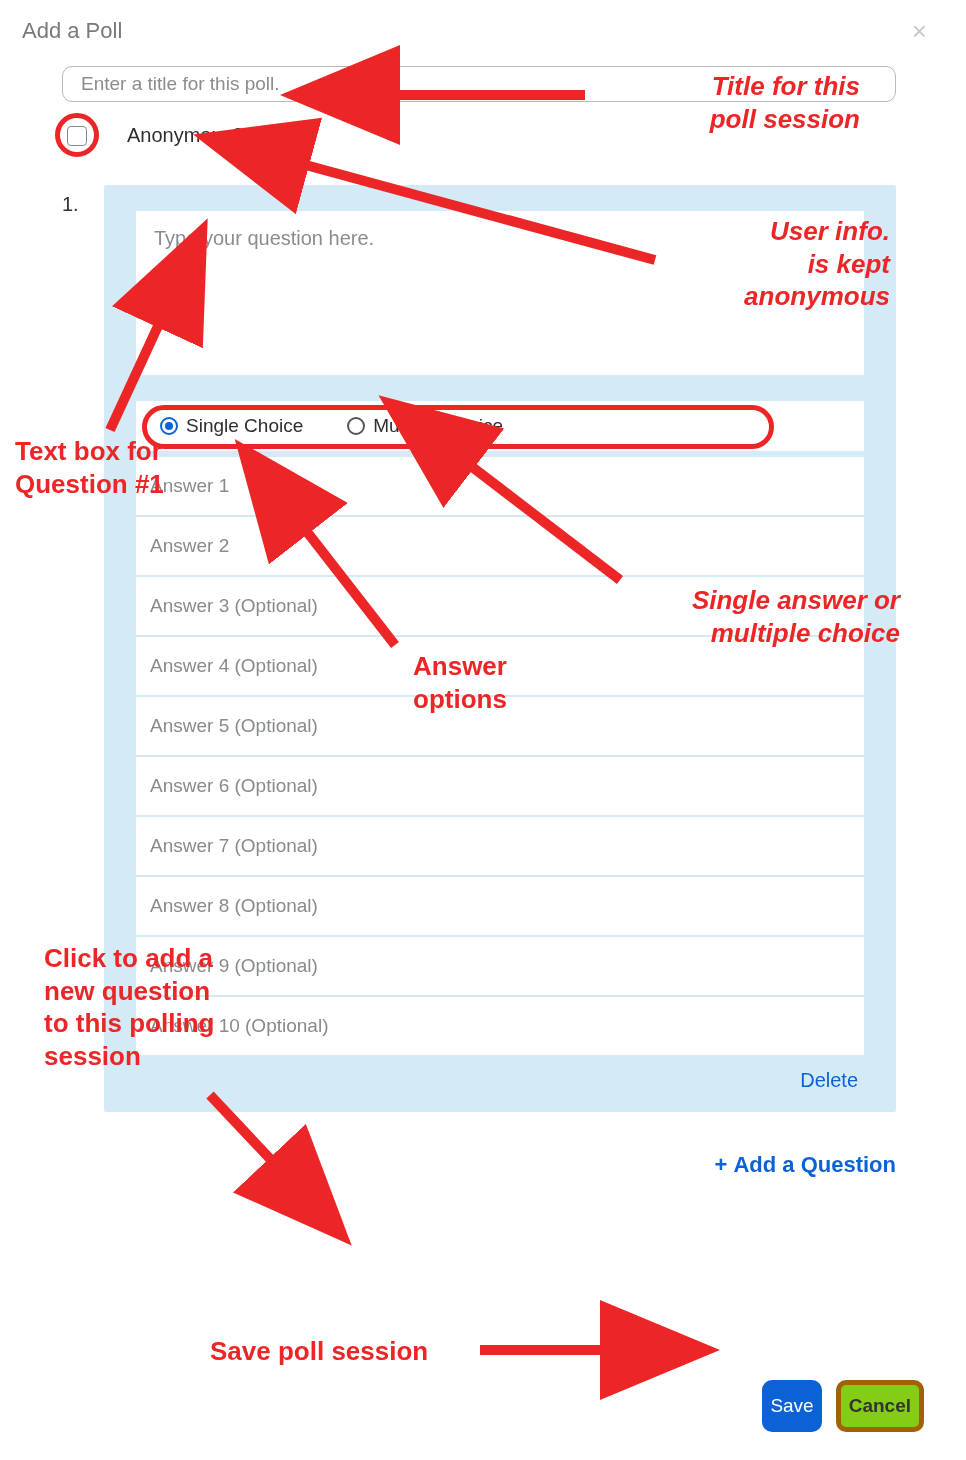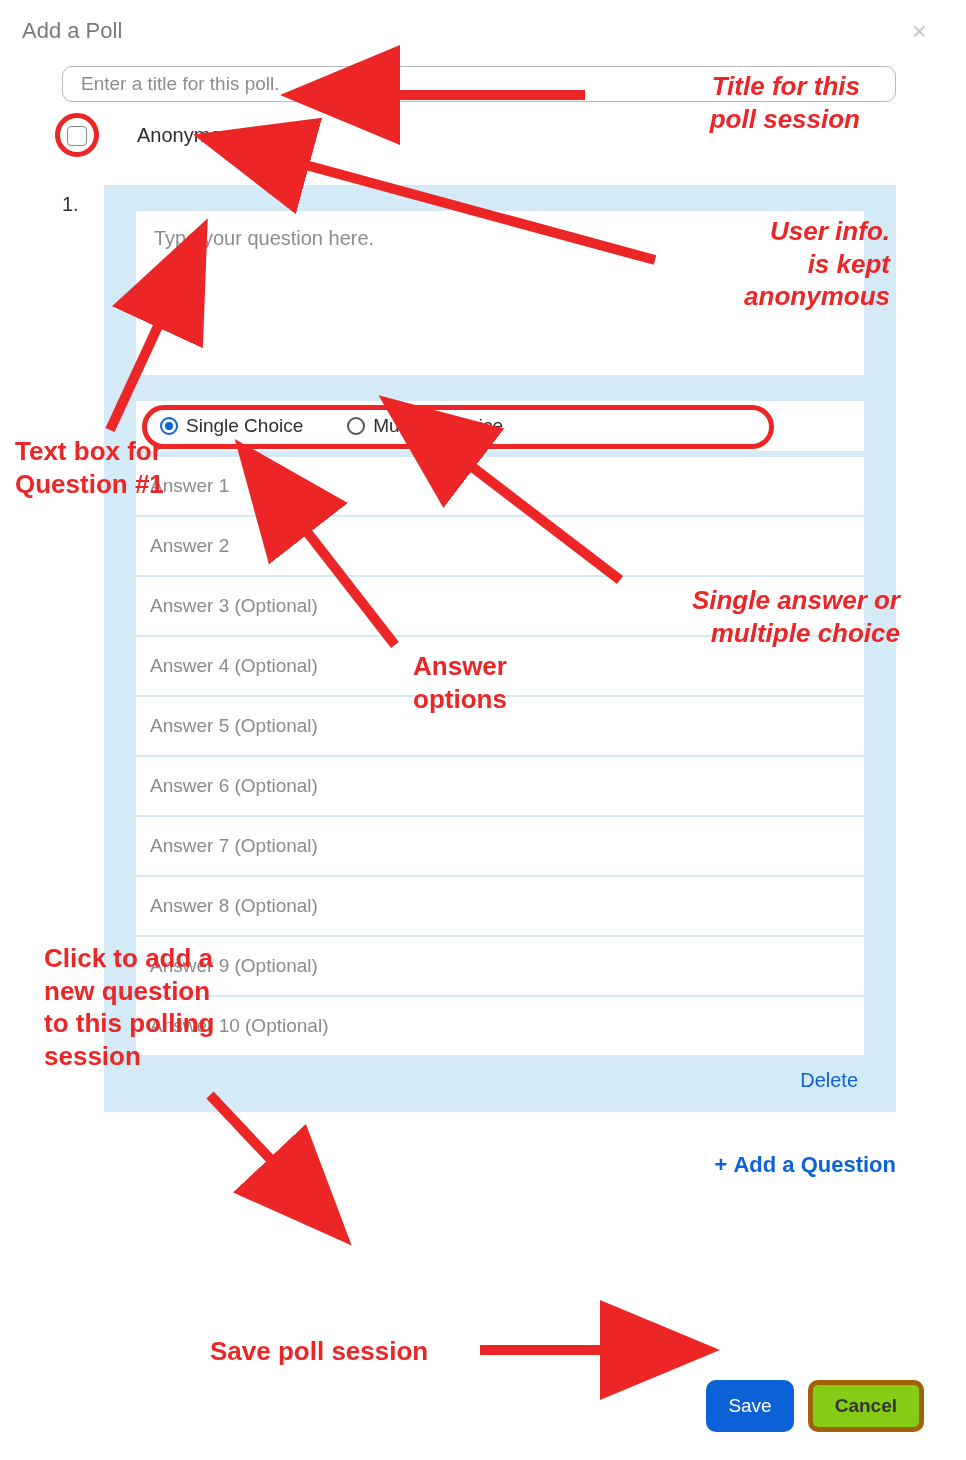--- a/index.html
+++ b/index.html
@@ -38,21 +38,21 @@
       border-radius: 10px;
       padding: 0 18px;
       font-size: 19px;
       color: #333;
       margin-top: 12px;
     }
     .title-input::placeholder { color: #8a8d90; }
     .anon-row {
       display: flex;
       align-items: center;
-      gap: 18px;
+      gap: 8px;
       margin-top: 22px;
       margin-left: 5px;
       position: relative;
     }
     .anon-circle {
       width: 44px;
       height: 44px;
       border: 5px solid #ec2626;
       border-radius: 50%;
       display: flex;
@@ -205,21 +205,21 @@
       margin-right: 6px;
     }
     .footer {
       position: absolute;
       bottom: 28px;
       right: 42px;
       display: flex;
       gap: 14px;
     }
     .btn {
-      padding: 10px 22px;
+      padding: 10px 8px;
       font-size: 19px;
       border-radius: 10px;
       cursor: pointer;
     }
     .btn-save {
       background: #0b62d6;
       color: #fff;
       border: none;
     }
     .btn-cancel {

